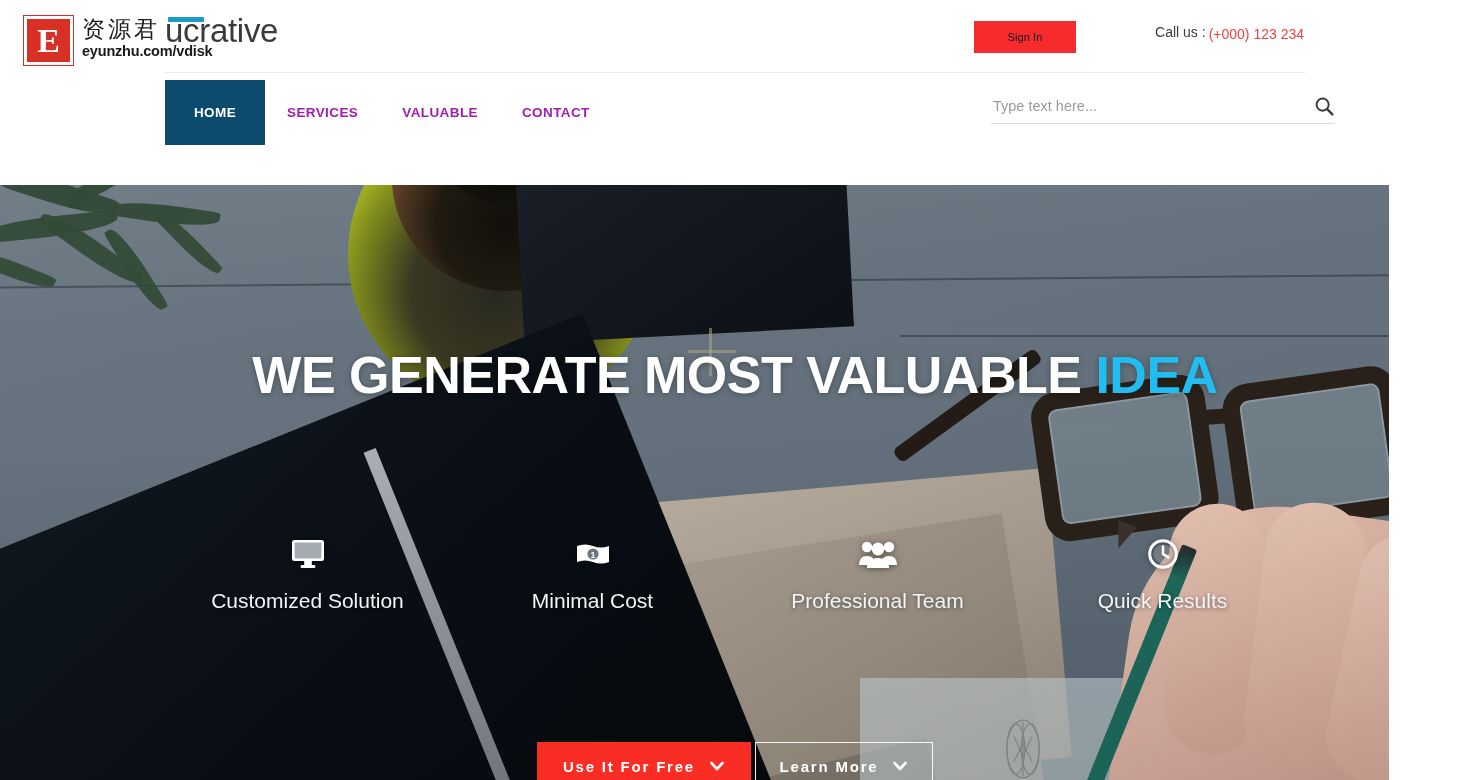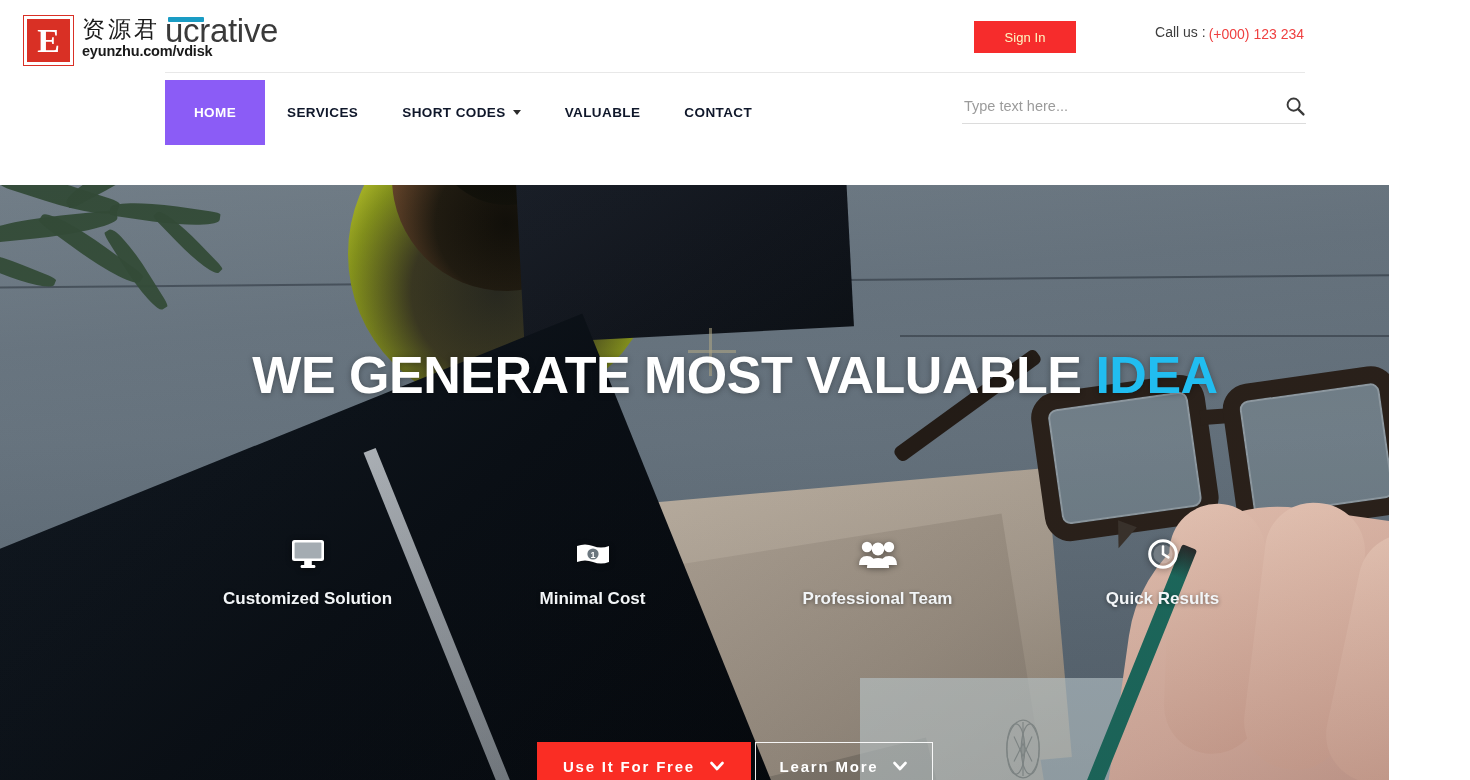--- a/index.html
+++ b/index.html
@@ -47,22 +47,22 @@
     letter-spacing:3px; line-height:1.12;
   }
   .wm-url {
     font-size:14.5px; font-weight:700; color:#1a1a1a;
     letter-spacing:-0.2px; line-height:1.1; margin-top:1px;
   }
 
   .signin-btn {
     position:absolute; right:394px; top:21px;
     width:102px; height:32px;
-    background:#f62c2c; border:none; color:#fef9c3;
-    font-size:13px; font-family:"Liberation Sans", sans-serif;
+    background:#f62c2c; border:none; color:#0f172a;
+    font-size:11px; font-family:"Liberation Sans", sans-serif;
     cursor:pointer; letter-spacing:0.1px;
   }
   .callus {
     position:absolute; right:166px; top:24px;
     font-size:14px; color:#3d3d3d; white-space:nowrap;
   }
   .callus .phone {
     color:#ef4040; font-size:14px; font-weight:400;
     vertical-align:-2px; margin-left:3px;
   }
@@ -70,32 +70,32 @@
   .header-divider {
     position:absolute; left:165px; top:72px; width:1140px; height:1px;
     background:#e8e8e8;
   }
 
   
   .nav { position:absolute; left:165px; top:80px; display:flex; align-items:stretch; height:65px; }
   .nav-item {
     display:flex; align-items:center; justify-content:center;
     padding:0 22px; height:65px;
-    font-size:13.5px; font-weight:700; color:#0f172a;
+    font-size:13.5px; font-weight:700; color:#a21caf;
     letter-spacing:0.4px; cursor:pointer; white-space:nowrap;
   }
-  .nav-item.active { background:#8b5cf6; color:#ffffff; min-width:100px; }
+  .nav-item.active { background:#0c4a6e; color:#ffffff; min-width:100px; }
   .nav-item .caret {
     display:inline-block; margin-left:7px;
     border-left:4px solid transparent; border-right:4px solid transparent;
     border-top:5px solid #2b2b2b;
   }
 
   .search-wrap {
-    position:absolute; left:962px; top:92px; width:344px; height:32px;
+    position:absolute; left:991px; top:92px; width:344px; height:32px;
     border-bottom:1px solid #dcdcdc;
     display:flex; align-items:center;
   }
   .search-input {
     flex:1; border:none; outline:none; background:transparent;
     font-size:14.5px; color:#555; font-family:"Liberation Sans", sans-serif;
     padding:0 2px 4px 2px;
   }
   .search-input::placeholder { color:#9b9b9b; }
   .search-icon { width:22px; height:22px; margin-bottom:3px; cursor:pointer; }
@@ -279,23 +279,22 @@
   }
   .feature {
     width:285px; text-align:center; color:#ffffff;
     display:flex; flex-direction:column; align-items:center; cursor:pointer;
   }
   .feature-icon {
     height:42px; display:flex; align-items:center; justify-content:center;
     filter:drop-shadow(0 1px 3px rgba(0,0,0,.45));
   }
   .feature-label {
-    margin-top:14px; font-size:17px; color:#f2f5f7;
+    margin-top:14px; font-size:21px; color:#f2f5f7;
     text-shadow:0 1px 4px rgba(0,0,0,.45);
-    font-weight:bold;
   }
 
   .cta-row {
     position:absolute; top:557px; left:0; width:1470px;
     display:flex; justify-content:center; align-items:center; gap:4px;
   }
   .btn {
     display:flex; align-items:center; justify-content:center; gap:14px;
     height:48px; font-size:15px; font-weight:700;
     letter-spacing:1.8px; cursor:pointer; white-space:nowrap;
@@ -333,24 +332,20 @@
     </div>
 
     <div class="header-divider"></div>
 
     <nav class="nav">
       <div class="nav-item active">
         <span>HOME</span>
       </div>
       <div class="nav-item">
         <span>SERVICES</span>
-      </div>
-      <div class="nav-item">
-        <span>SHORT CODES</span>
-        <i class="caret"></i>
       </div>
       <div class="nav-item">
         <span>VALUABLE</span>
       </div>
       <div class="nav-item">
         <span>CONTACT</span>
       </div>
     </nav>
 
     <div class="search-wrap">

